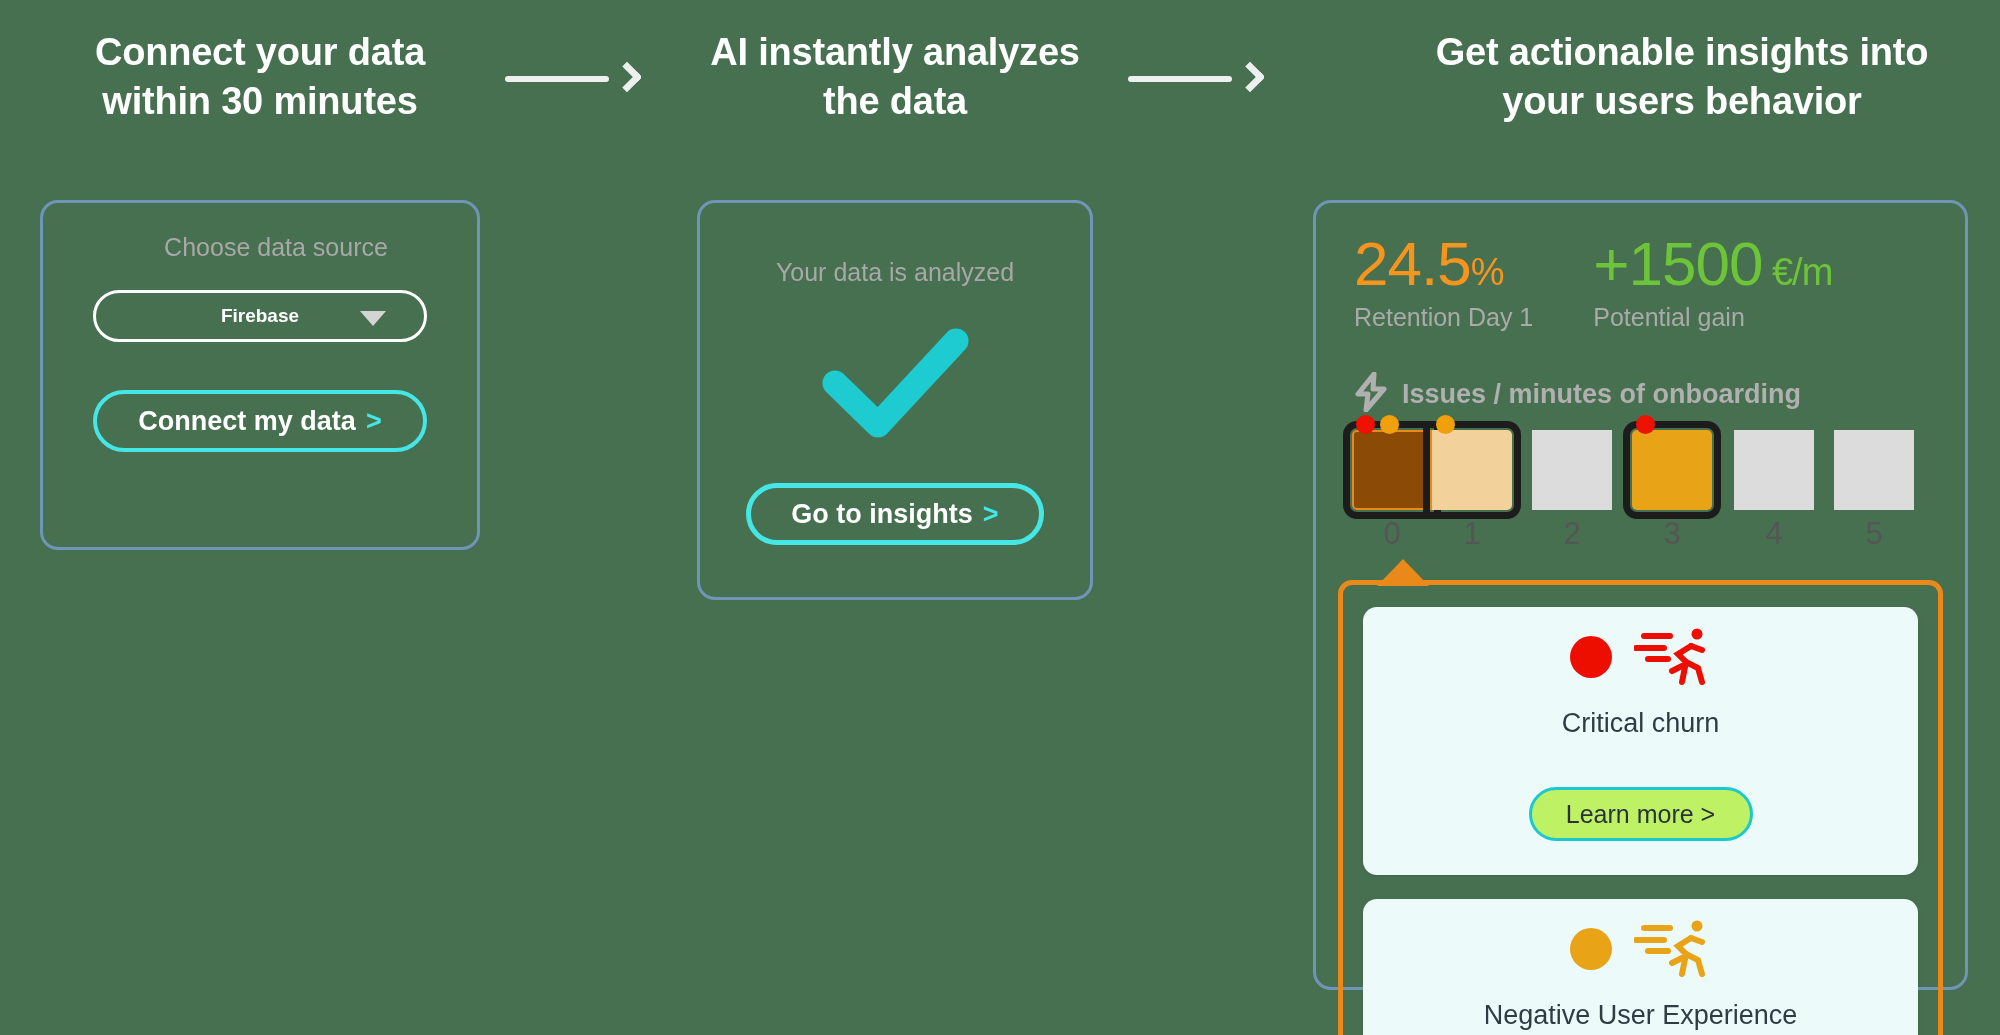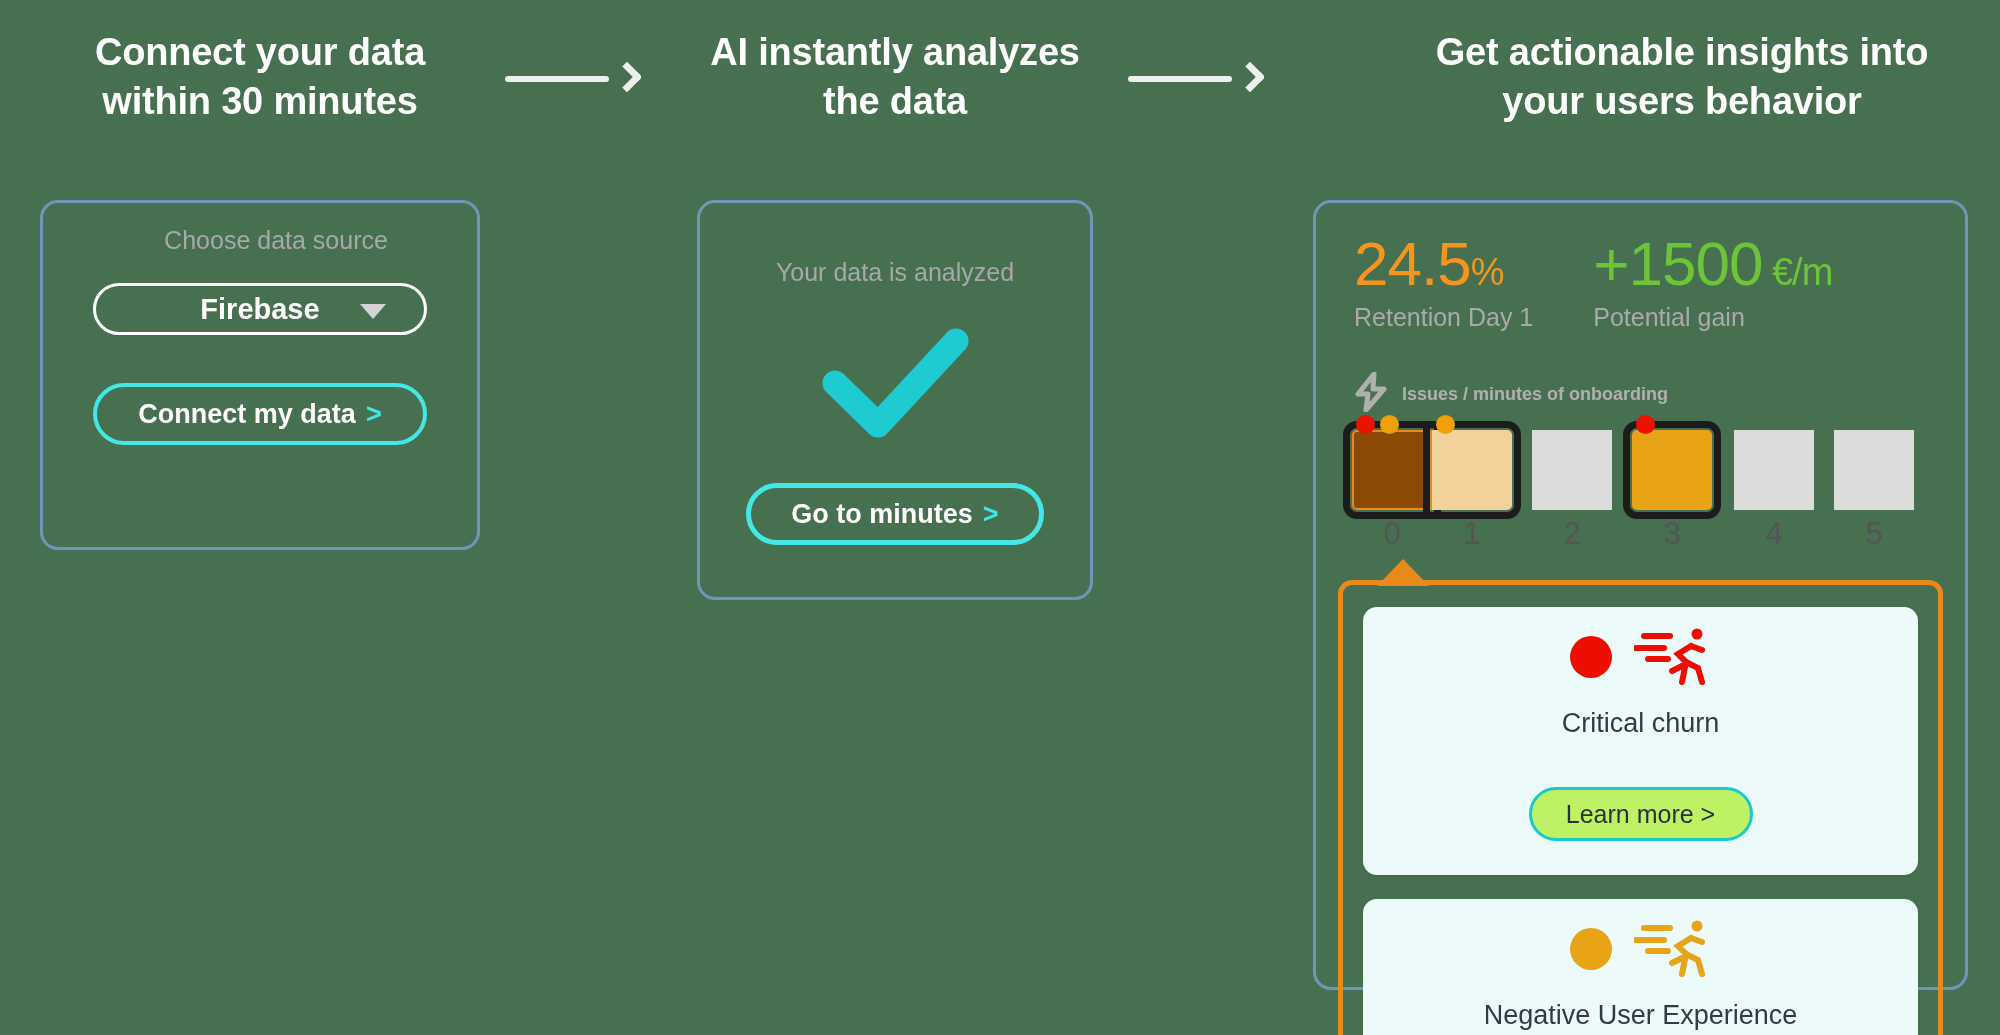--- a/index.html
+++ b/index.html
@@ -77,36 +77,36 @@
   #panel-2 { left: 697px;  top: 200px; width: 396px;  height: 400px; }
   #panel-3 { left: 1313px; top: 200px; width: 655px;  height: 790px; }
 
   
   .sublabel {
     color: #a8a8a8;
     font-size: 25px;
     text-align: center;
     font-weight: normal;
   }
-  #choose-label { margin-top: 23px; padding-left: 32px; }
+  #choose-label { margin-top: 30px; padding-left: 32px; }
 
   .select-pill {
     position: relative;
     margin: 28px auto 0;
     width: 334px;
     height: 52px;
     border: 3px solid #ffffff;
     border-radius: 26px;
     display: flex;
     align-items: center;
     justify-content: center;
   }
   .select-pill .value {
     color: #ffffff;
-    font-size: 29px;
+    font-size: 19px;
     font-weight: bold;
     text-align: center;
   }
   .caret {
     position: absolute;
     right: 38px;
     top: 50%;
     margin-top: -5px;
     width: 0; height: 0;
     border-left: 13px solid transparent;
@@ -175,21 +175,21 @@
   .kpi-gain .num { color: #6EC438; }
 
   .issues-row {
     display: flex;
     align-items: center;
     gap: 14px;
     padding: 40px 0 0 38px;
   }
   .issues-row .label {
     color: #b0b0b0;
-    font-size: 18px;
+    font-size: 27px;
     font-weight: bold;
   }
 
   
   .timeline {
     display: flex;
     padding: 14px 0 0 36px;
     gap: 10px;
   }
   .slot {
@@ -338,21 +338,21 @@
   <div class="panel" id="panel-2">
     <div class="sublabel" id="analyzed-label">Your data is analyzed</div>
 
     <div class="check-wrap">
       <svg width="170" height="120" viewBox="0 0 170 120" aria-hidden="true">
         <path d="M25 62 L68 104 L146 20" fill="none" stroke="#1ECBD0" stroke-width="25" stroke-linecap="round" stroke-linejoin="round"></path>
       </svg>
     </div>
 
     <div class="cta-pill" id="go-insights">
-      <span class="txt">Go to minutes</span>
+      <span class="txt">Go to insights</span>
       <span class="chev">&gt;</span>
     </div>
   </div>
 
   <div class="col" id="col-3">
     <div class="heading">
       <span>Get actionable insights into</span>
       <span class="l2">your users behavior</span>
     </div>
   </div>

